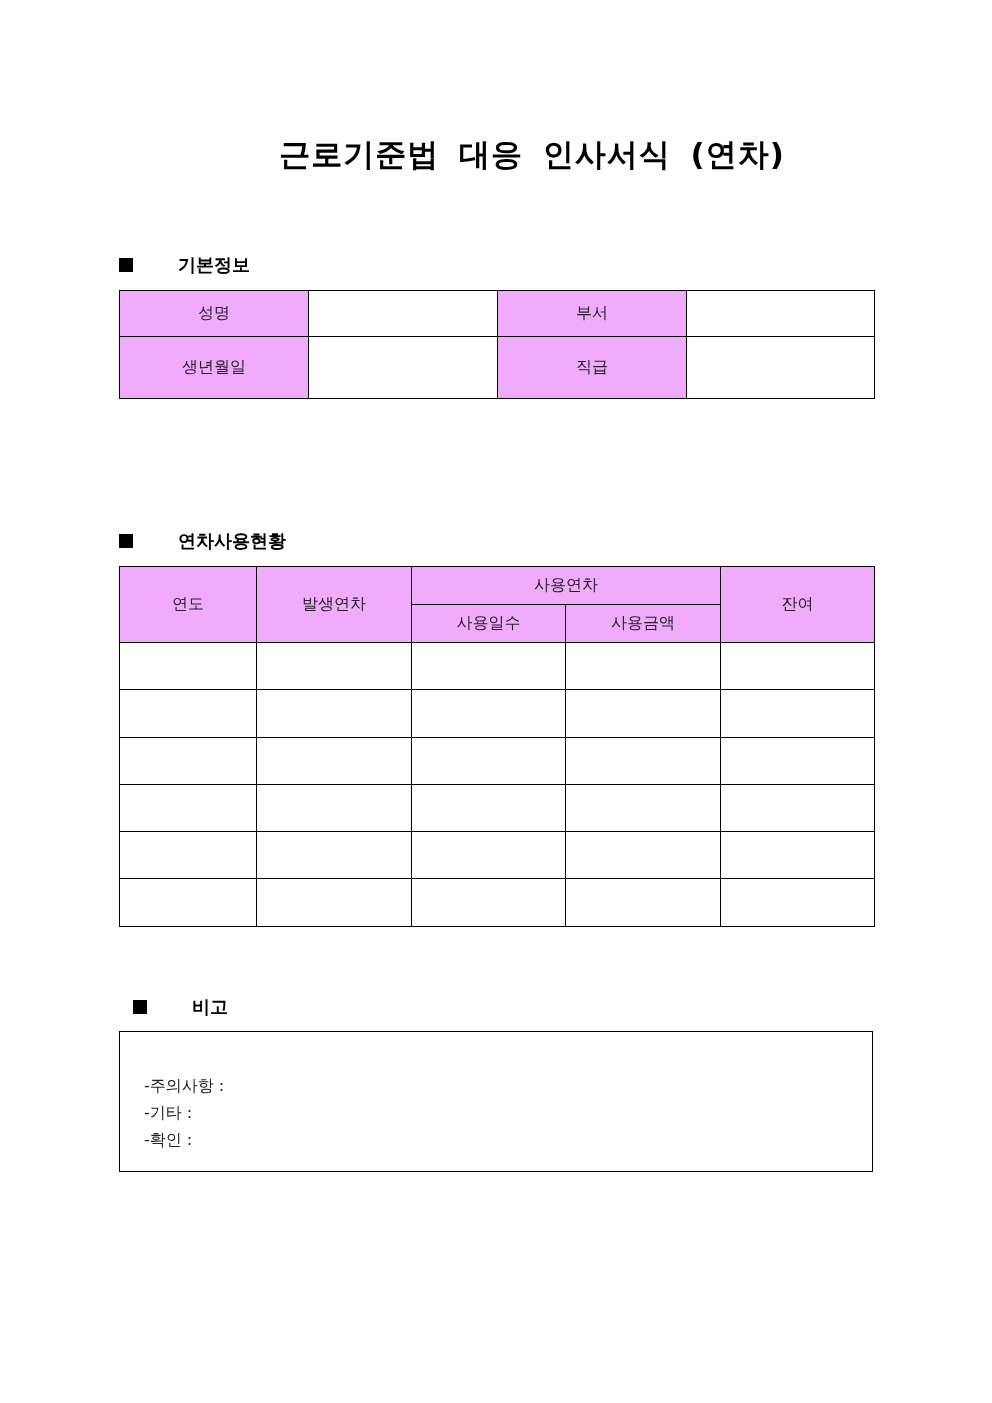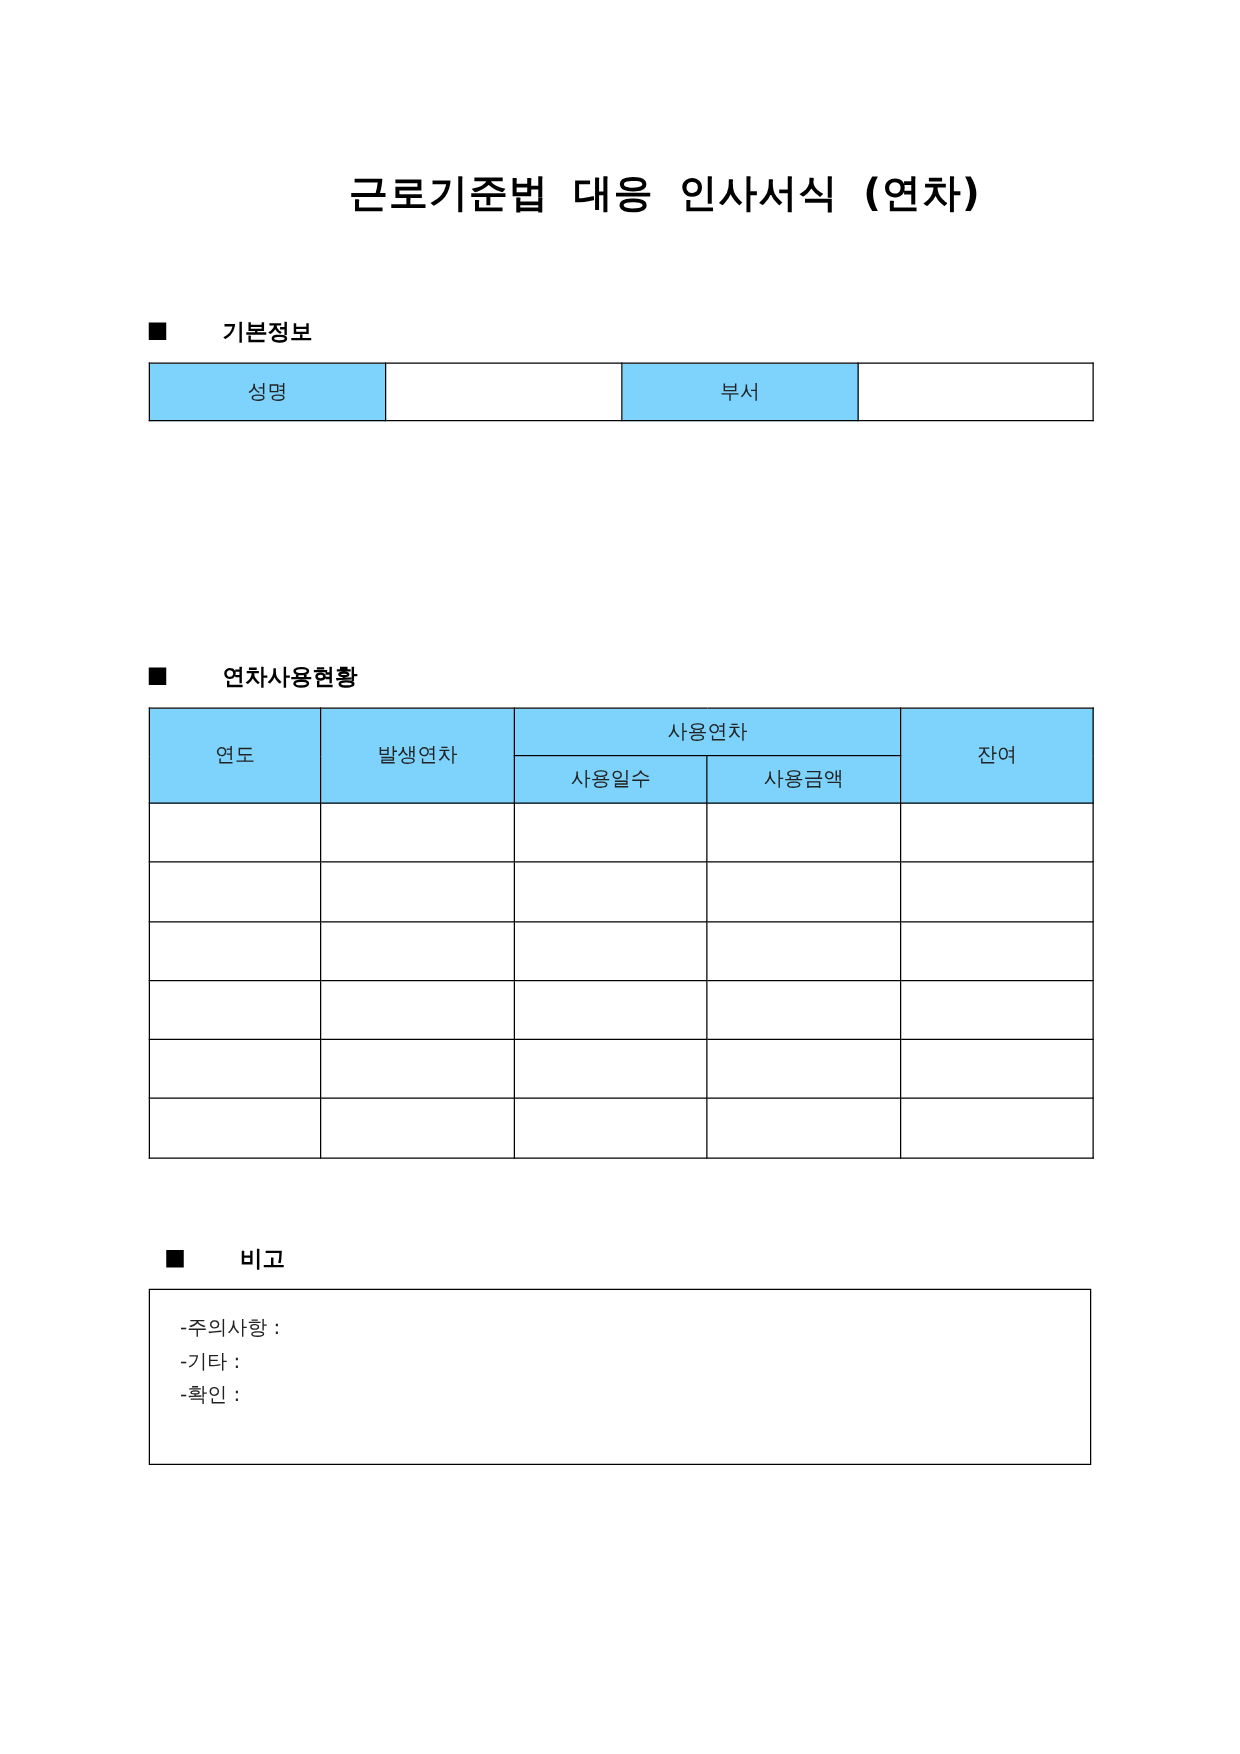--- a/index.html
+++ b/index.html
@@ -20,28 +20,28 @@
   .section-head .sq {
     display: inline-block; width: 14px; height: 14px; background: #000; margin-right: 11px;
   }
   table.grid {
     position: absolute; border-collapse: collapse; table-layout: fixed;
   }
   table.grid td {
     border: 1.5px solid #000; text-align: center; vertical-align: middle;
     font-size: 16px; color: #222; padding: 0;
   }
-  td.lbl { background: #7dd3fc; }
+  td.lbl { background: #f0abfc; }
   td.val { background: #ffffff; }
   .notes {
     position: absolute; left: 119px; top: 1031px; width: 754px; height: 141px;
     border: 1.5px solid #000; box-sizing: border-box;
   }
   .notes .line {
-    position: absolute; left: 24px; font-size: 16px; color: #222;
+    position: absolute; left: 24px; font-size: 16px; color: #222; margin-top: 24px;
   }
 </style>
 </head>
 <body>
 
 <div class="title">근로기준법 대응 인사서식 (연차)</div>
 
 <div class="section-head" style="top:253px;">
   <span class="sq"></span>
   <span>기본정보</span>
@@ -52,20 +52,26 @@
       <col style="width:189px">
       <col style="width:189px">
       <col style="width:189px">
       <col style="width:188px">
     </colgroup>
   <tbody>
       <tr style="height:46px;">
     <td class="lbl">성명</td>
     <td class="val"></td>
     <td class="lbl">부서</td>
+    <td class="val"></td>
+  </tr>
+  <tr style="height:62px;">
+    <td class="lbl">생년월일</td>
+    <td class="val"></td>
+    <td class="lbl">직급</td>
     <td class="val"></td>
   </tr>
 </tbody>
   </table>
 
 <div class="section-head" style="top:529px;">
   <span class="sq"></span>
   <span>연차사용현황</span>
 </div>
 

